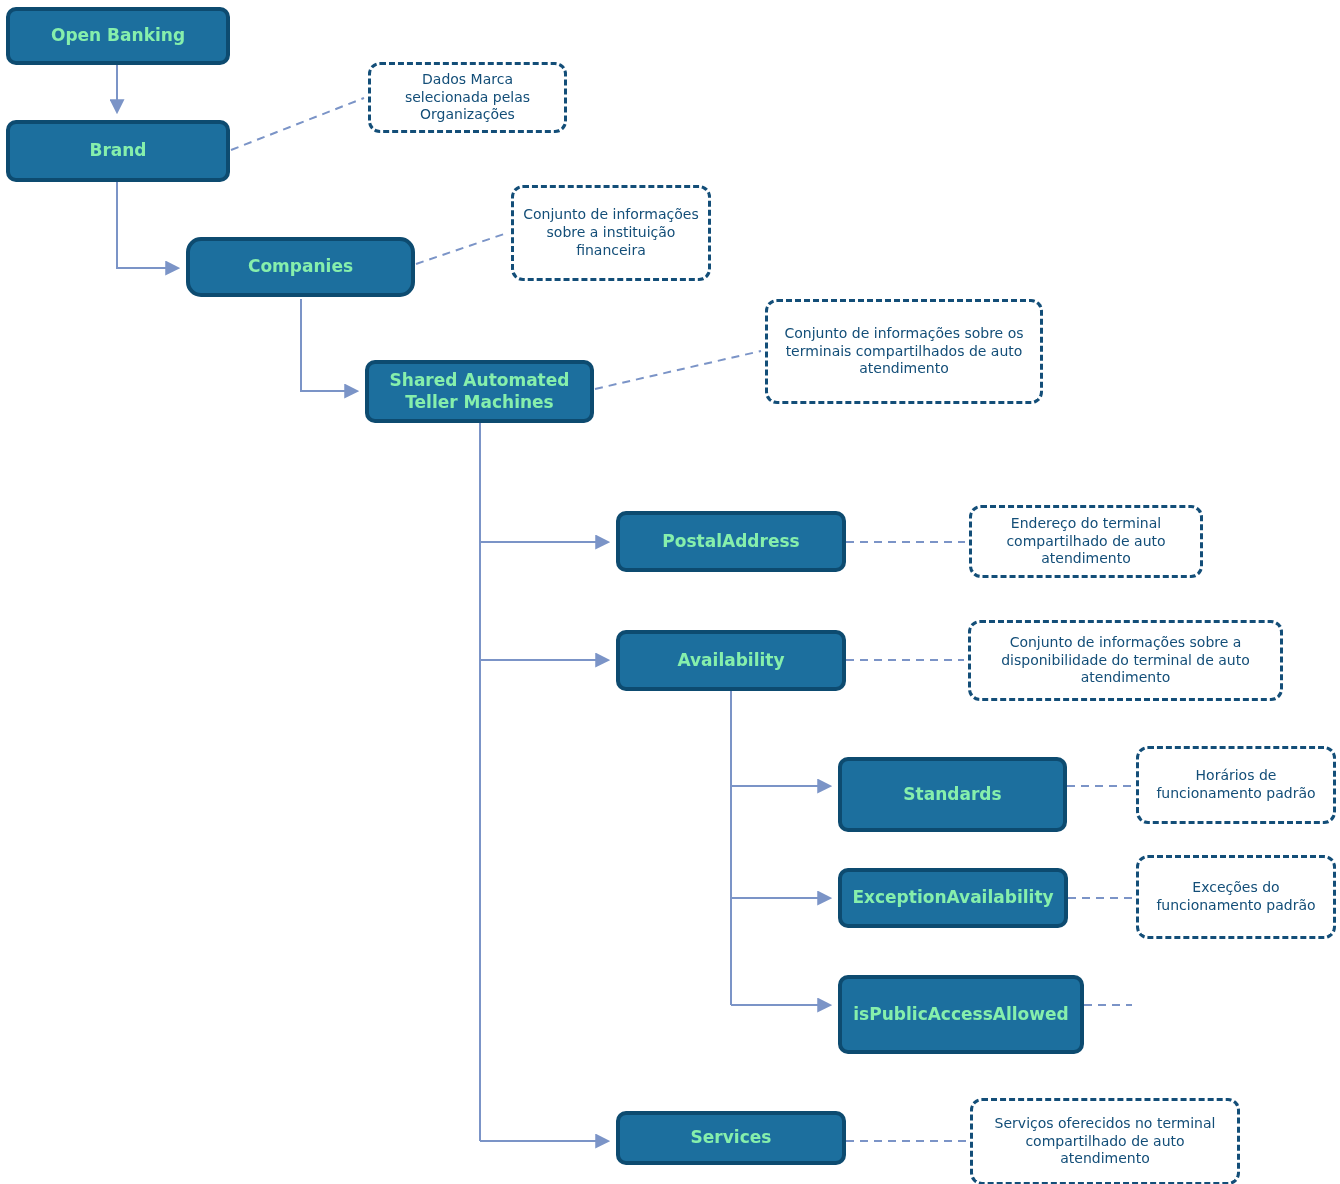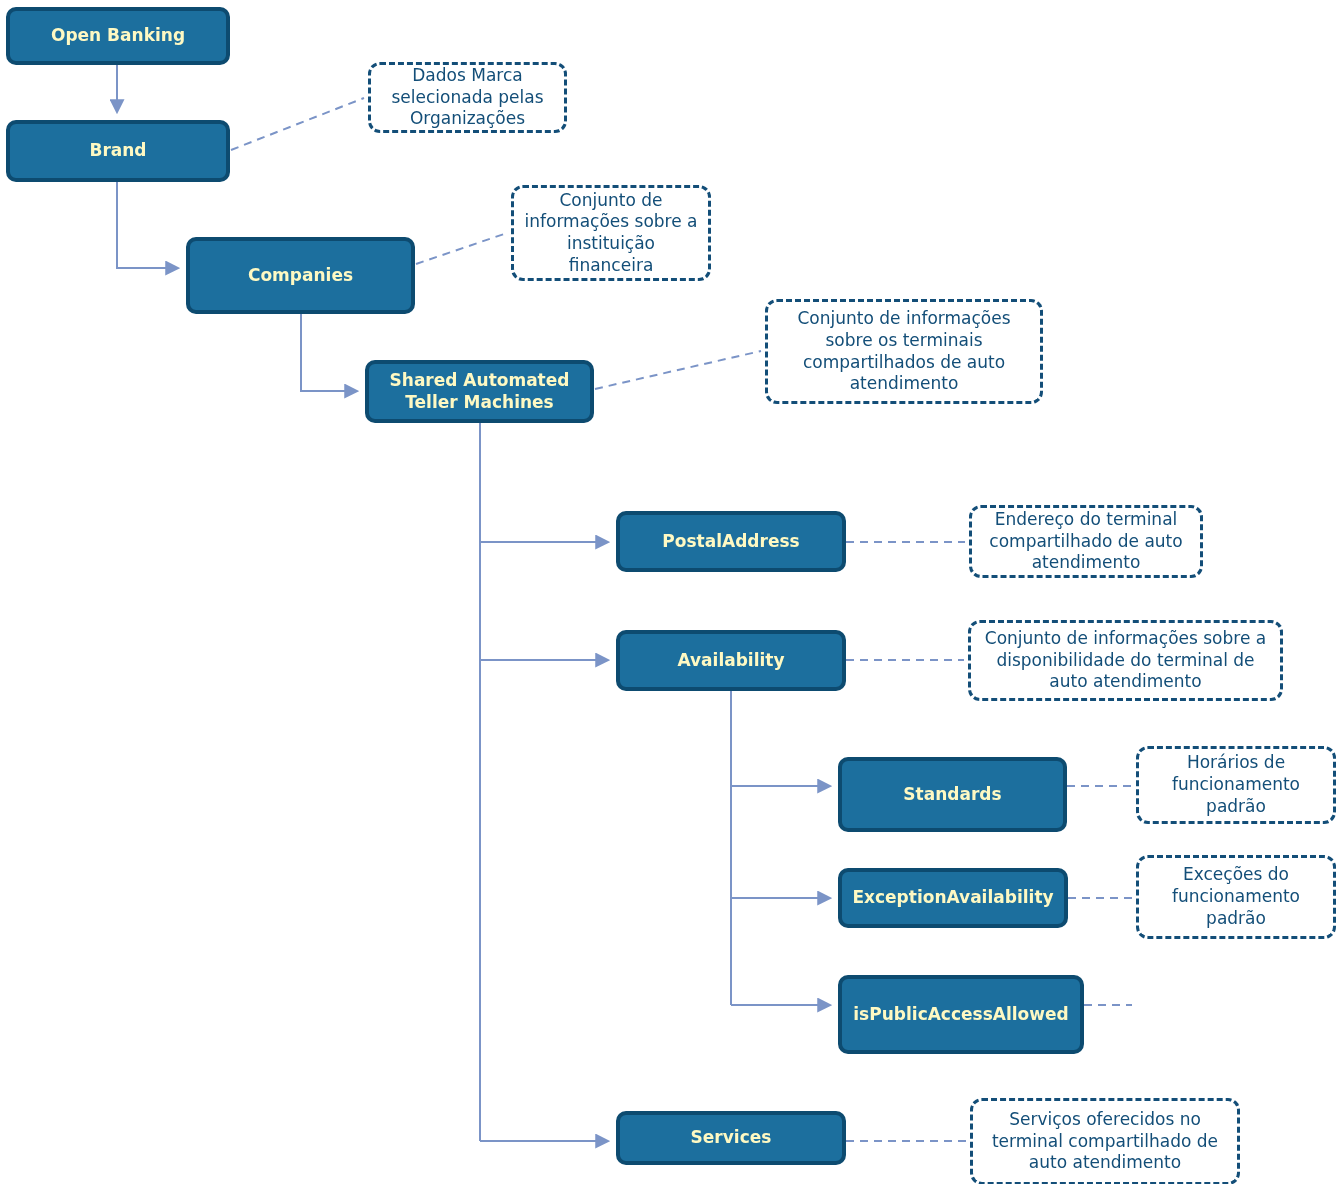--- a/index.html
+++ b/index.html
@@ -21,50 +21,50 @@
     top: 0;
     width: 1340px;
     height: 1184px;
   }
   .node {
     position: absolute;
     box-sizing: border-box;
     background: #1C6F9E;
     border: 4px solid #0D4B70;
     border-radius: 10px;
-    color: #fef9c3;
+    color: #86efac;
     font-size: 17px;
     font-weight: 600;
     line-height: 1.25;
     display: flex;
     align-items: center;
     justify-content: center;
     text-align: center;
     padding: 2px 10px;
   }
   .note {
     position: absolute;
     box-sizing: border-box;
     background: #ffffff;
     border: 3px dashed #134E78;
     border-radius: 12px;
     color: #134E78;
-    font-size: 17px;
+    font-size: 14px;
     font-weight: 400;
     line-height: 1.28;
     display: flex;
     align-items: center;
     justify-content: center;
     text-align: center;
     padding: 4px 8px;
   }
   
   #n-open-banking          { left: 6px;   top: 7px;    width: 224px; height: 58px; }
   #n-brand                 { left: 6px;   top: 120px;  width: 224px; height: 62px; }
-  #n-companies             { left: 186px; top: 237px;  width: 229px; height: 77px; }
+  #n-companies             { left: 186px; top: 237px;  width: 229px; height: 60px; border-radius: 15px; }
   #n-shared-atm            { left: 365px; top: 360px;  width: 229px; height: 63px; }
   #n-postal-address        { left: 616px; top: 511px;  width: 230px; height: 61px; }
   #n-availability          { left: 616px; top: 630px;  width: 230px; height: 61px; border-radius: 10px; }
   #n-standards             { left: 838px; top: 757px;  width: 229px; height: 75px; }
   #n-exception-availability{ left: 838px; top: 868px;  width: 230px; height: 60px; }
   #n-is-public-access      { left: 838px; top: 975px;  width: 246px; height: 79px; }
   #n-services              { left: 616px; top: 1111px; width: 230px; height: 54px; }
   
   #a-brand                 { left: 368px;  top: 62px;   width: 199px; height: 71px; }
   #a-companies             { left: 511px;  top: 185px;  width: 200px; height: 96px; }

